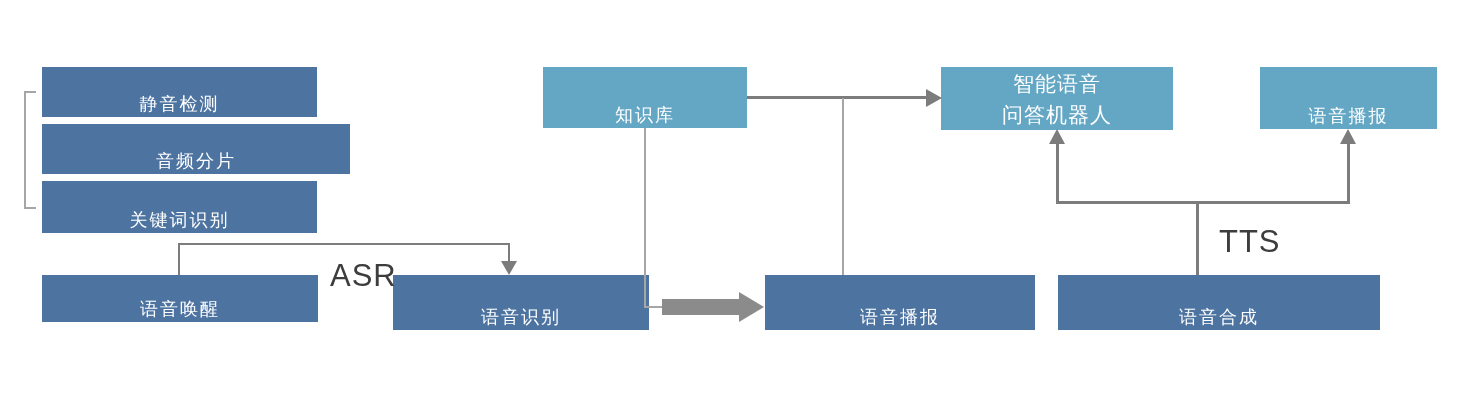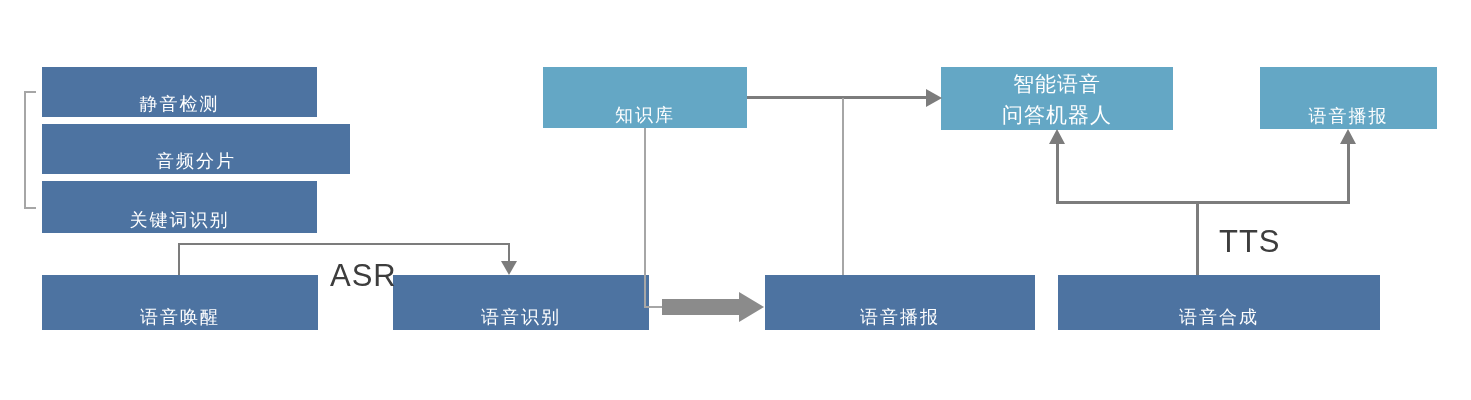--- a/index.html
+++ b/index.html
@@ -24,21 +24,21 @@
   .tri-thick-right{border-top:15px solid transparent;border-bottom:15px solid transparent;border-left:25px solid var(--thick-arrow,#8b8b8b);}
   .flow-label{
     position:absolute;color:var(--label-text,#3d3d3d);font-size:31px;letter-spacing:1px;
     font-family:"Liberation Sans","DejaVu Sans",sans-serif;
     text-align:center;
   }
   
   .b-silence{left:42px;top:67px;width:275px;height:50px;}
   .b-audio{left:42px;top:124px;width:308px;height:50px;}
   .b-keyword{left:42px;top:181px;width:275px;height:52px;}
-  .b-wake{left:42px;top:275px;width:276px;height:55px;}
+  .b-wake{left:42px;top:275px;width:276px;height:47px;}
   .b-rec{left:393px;top:275px;width:256px;height:55px;}
   .b-nlu{left:765px;top:275px;width:270px;height:55px;}
   .b-synth{left:1058px;top:275px;width:322px;height:55px;}
   .b-kb{left:543px;top:67px;width:204px;height:61px;}
   .b-robot{left:941px;top:67px;width:232px;height:63px;}
   .b-broadcast{left:1260px;top:67px;width:177px;height:62px;}
 </style>
 </head>
 <body>
 

